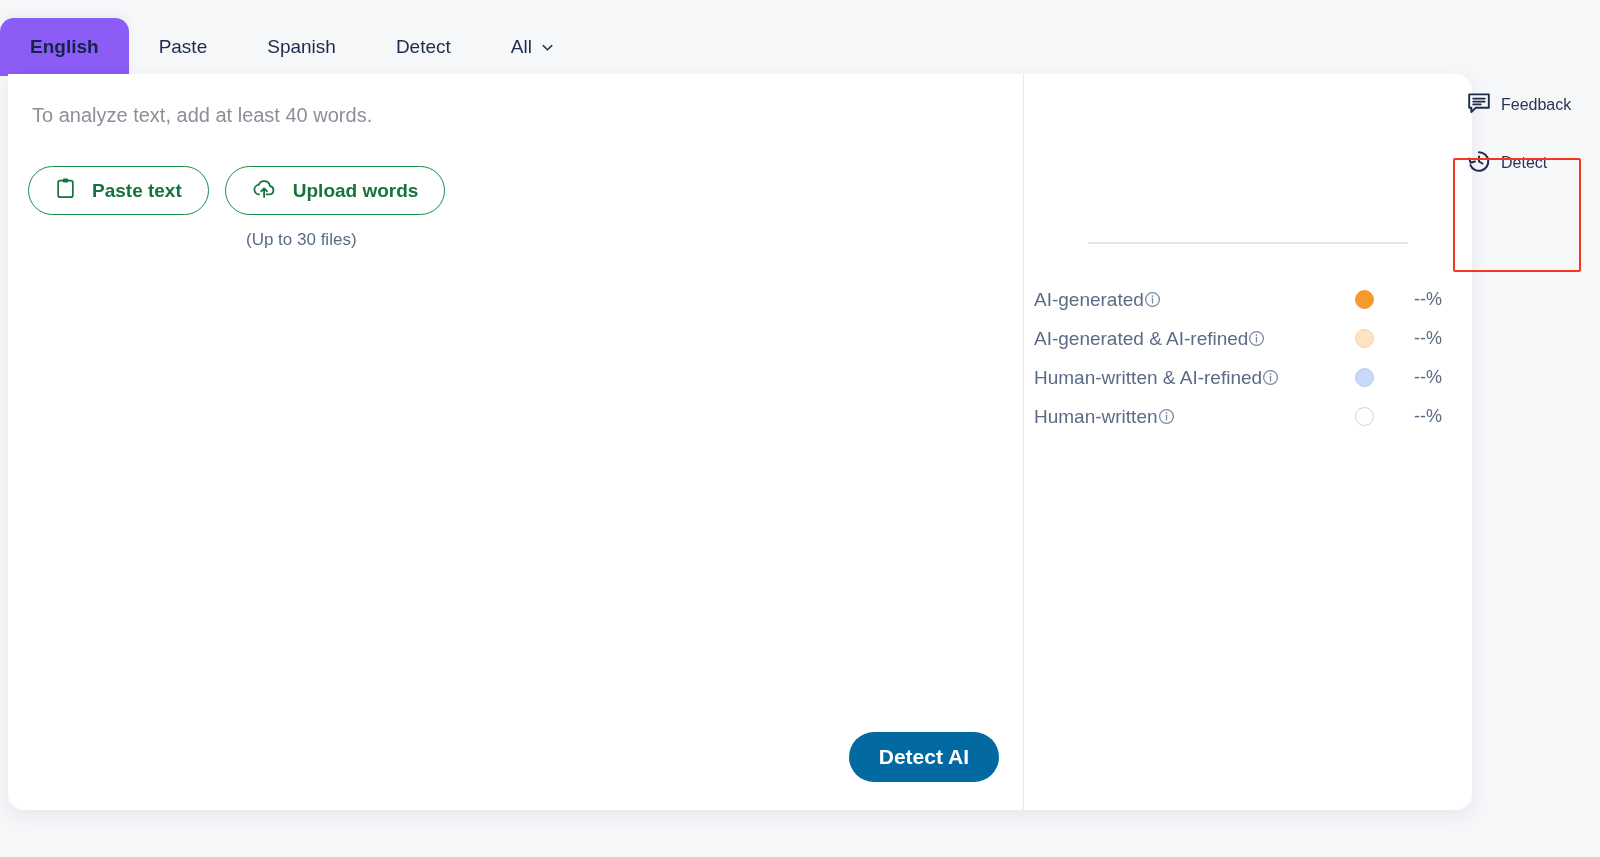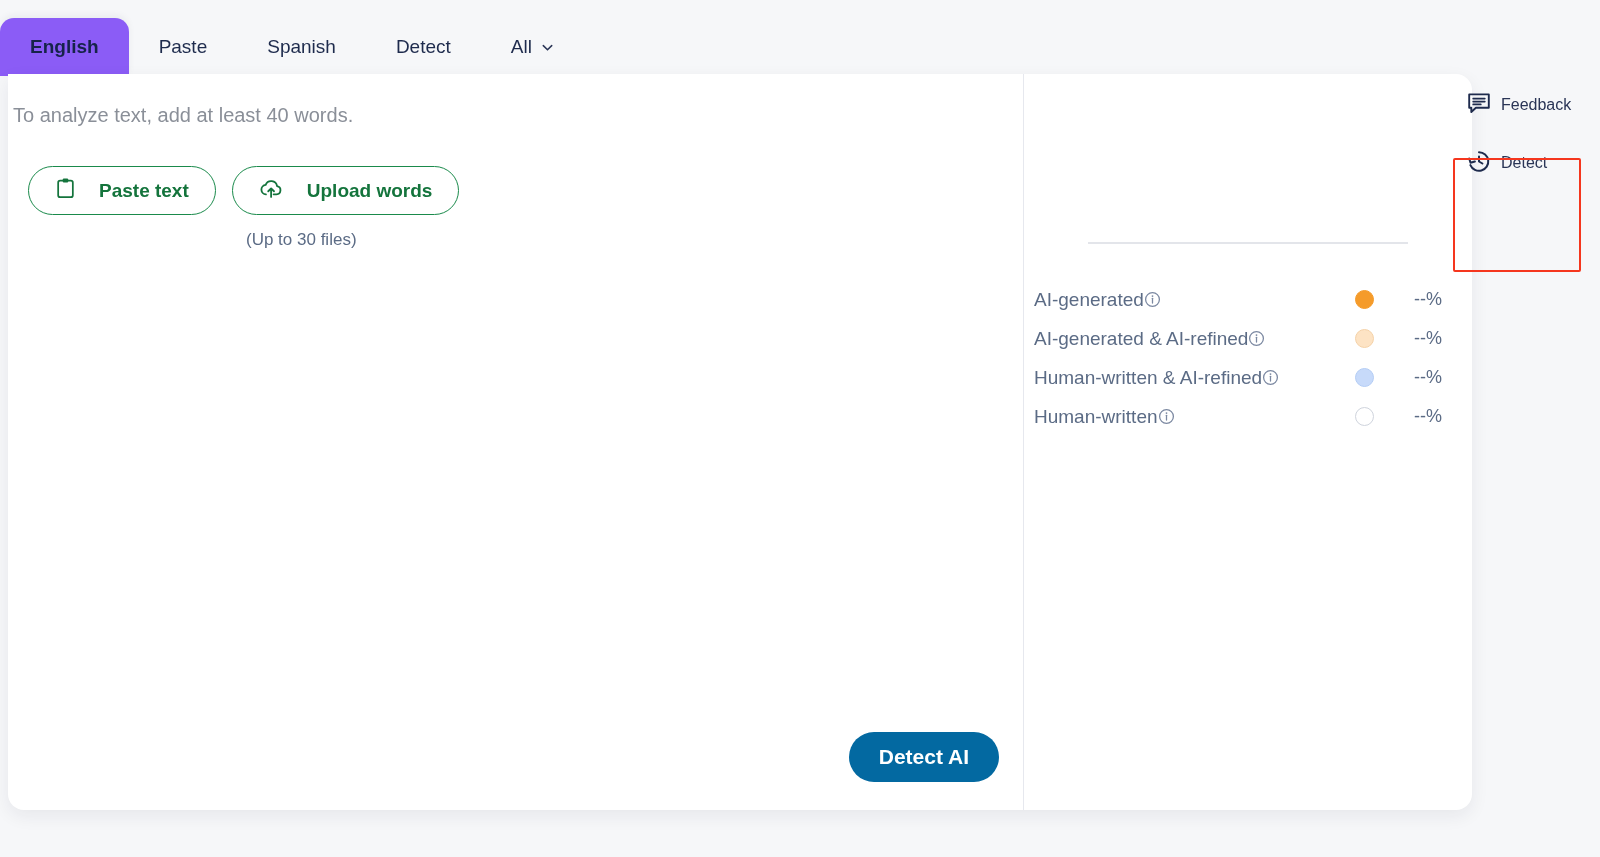--- a/index.html
+++ b/index.html
@@ -41,29 +41,29 @@
     overflow: hidden;
   }
   .card-left {
     width: 1016px; position: relative;
     border-right: 1px solid #e6e8ee;
   }
   .card-right { flex: 1; position: relative; }
 
   
   .hint {
-    position: absolute; left: 5px; top: 30px;
+    position: absolute; left: 24px; top: 30px;
     font-size: 20px; color: #8a8f98;
   }
   .btnrow {
     position: absolute; left: 20px; top: 92px;
     display: flex; gap: 16px; align-items: center;
   }
   .obtn {
-    display: inline-flex; align-items: center; gap: 23px;
+    display: inline-flex; align-items: center; gap: 16px;
     height: 49px; padding: 0 26px;
     border: 1.5px solid #1a8a4b; border-radius: 26px;
     background: #fff; color: #14743c;
     font-size: 19px; font-weight: 700; cursor: pointer;
     font-family: "Liberation Sans", sans-serif;
   }
   .files-note {
     position: absolute; left: 238px; top: 156px;
     font-size: 17px; color: #5b6b85;
   }

